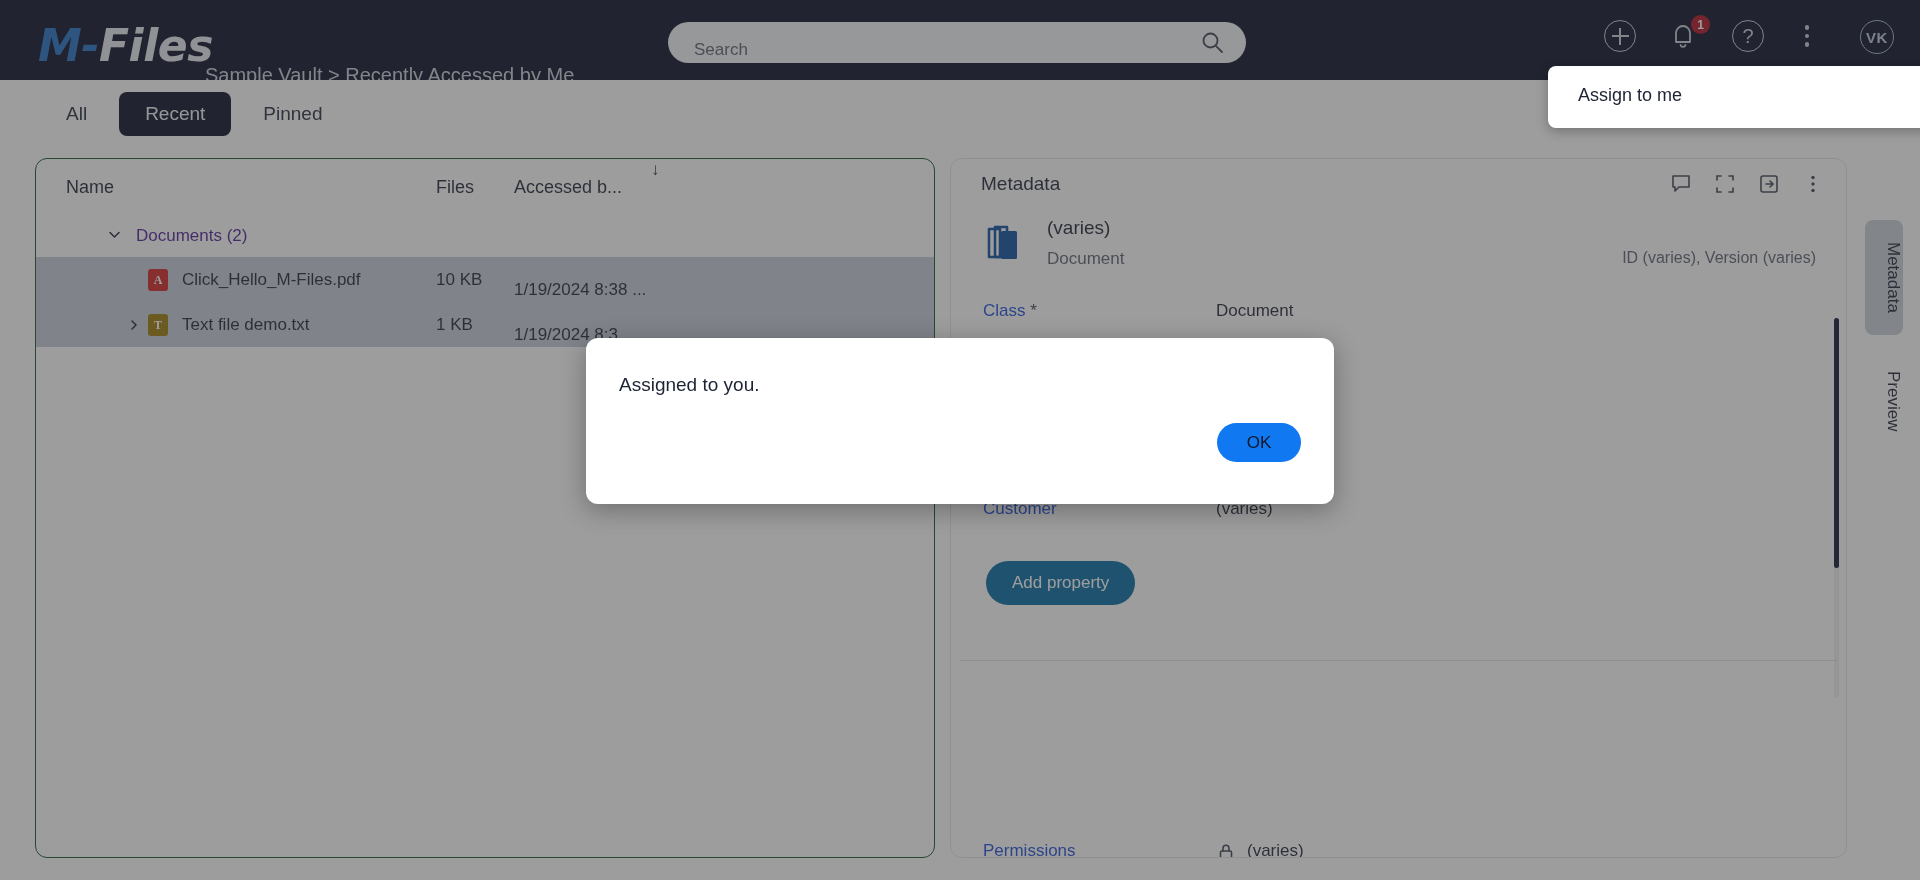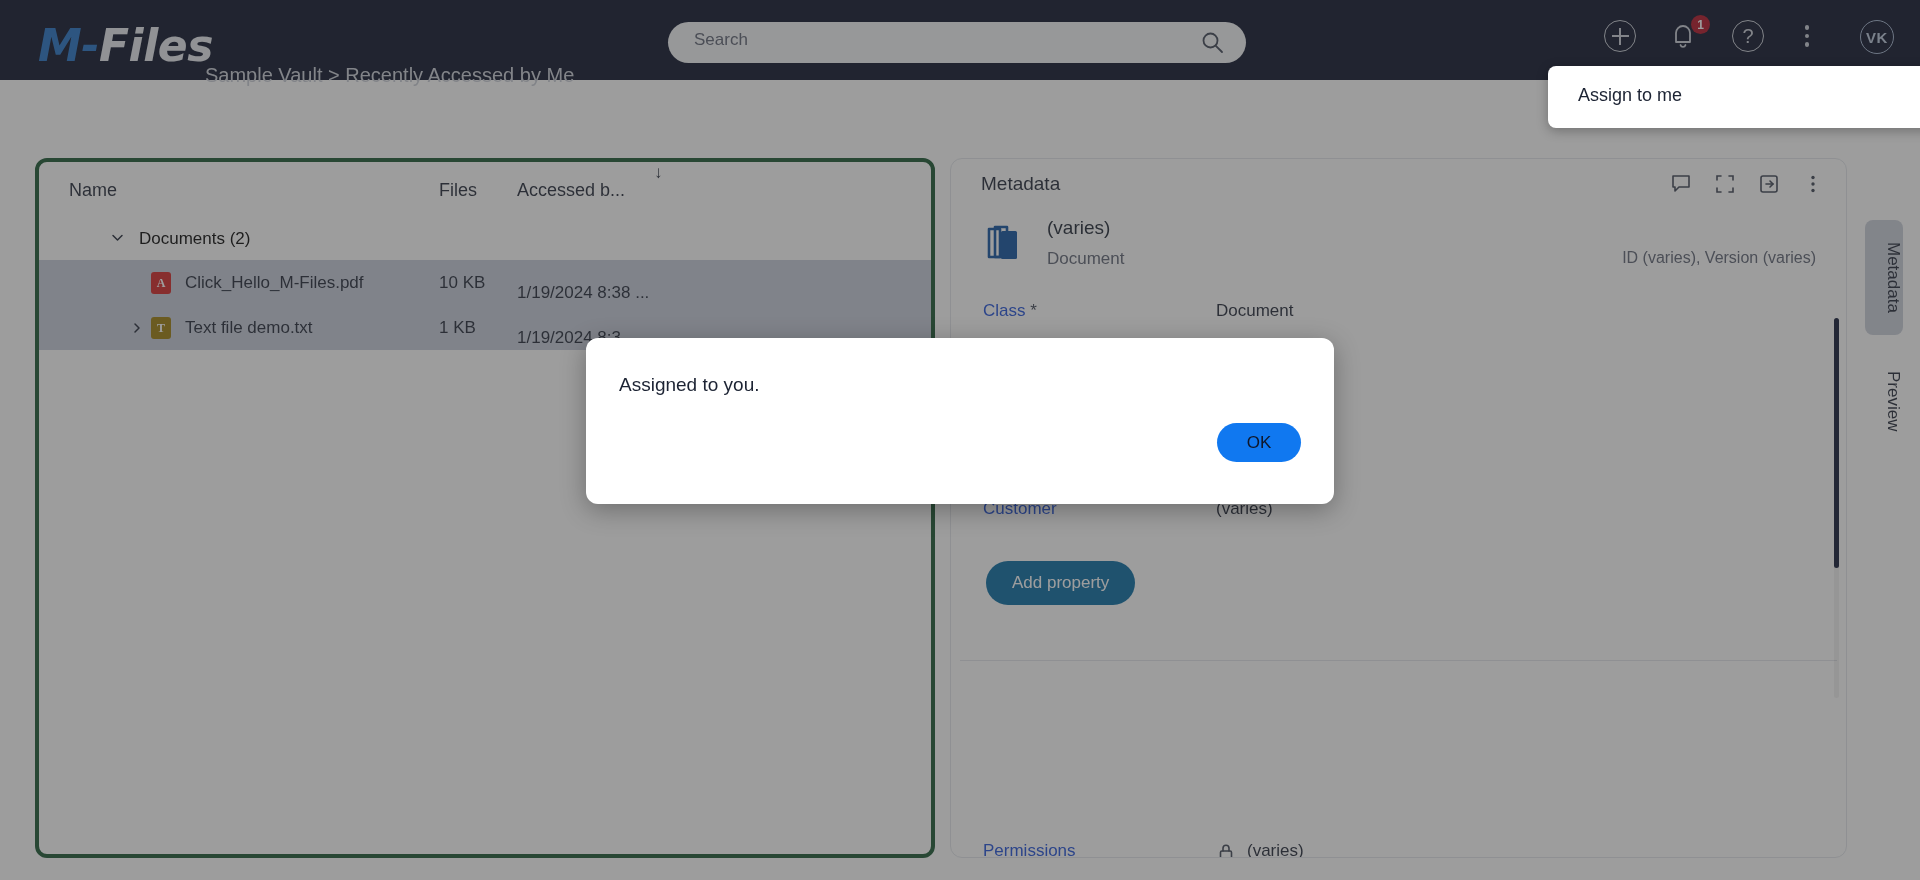--- a/index.html
+++ b/index.html
@@ -40,21 +40,21 @@
   }
 
   .searchbox {
     position: absolute; left: 668px; top: 22px;
     width: 578px; height: 41px;
     background: #f2f4f7;
     border-radius: 21px;
     display: flex; align-items: center;
   }
   .searchbox .ph {
-    position: absolute; left: 26px; top: 8px;
+    position: absolute; left: 26px; top: 18px;
     color: #5b6070; font-size: 17px;
   }
   .search-icon {
     position: absolute; right: 22px; top: 8px;
     width: 24px; height: 24px;
   }
 
   .topicons {
     position: absolute; right: 26px; top: 20px;
     display: flex; align-items: center; gap: 30px;
@@ -115,38 +115,38 @@
     font-size: 19px; color: #232a3b; cursor: pointer;
     white-space: nowrap;
   }
   .tab.active { background: #060d24; color: #eef1f6; }
 
   
   .listpanel {
     position: absolute; left: 35px; top: 158px;
     width: 900px; height: 700px;
     background: #ffffff;
-    border: 4px solid #14532d;
+    border: 1px solid #14532d;
     border-radius: 12px;
     overflow: hidden;
   }
   .lp-head {
     position: relative; height: 56px;
     display: flex; align-items: center;
     font-size: 18px; color: #1c2333;
   }
   .col-name { position: absolute; left: 30px; }
   .col-size { position: absolute; left: 400px; }
   .col-acc  { position: absolute; left: 478px; }
   .sortarrow { position: absolute; left: 615px; top: 1px; font-size: 17px; color: #1c2333; }
 
   .grouprow {
     position: relative; height: 42px;
     display: flex; align-items: center;
-    font-size: 17px; color: #000000;
+    font-size: 17px; color: #4c1d95;
   }
   .grp-chev { position: absolute; left: 72px; top: 11px; width: 12px; height: 12px; }
   .grp-label { position: absolute; left: 100px; }
 
   .filerow {
     position: relative; height: 45px;
     display: flex; align-items: center;
     font-size: 17px; color: #1c2333;
   }
   .filerow.selected { background: #c5cbd8; }
@@ -308,20 +308,27 @@
           </div>
       </div>
 
       <div class="ticon">
         <div class="avatar">VK</div>
       </div>
 
     </div>
   </div>
 
+  <div class="tabsrow">
+    <div class="tabs">
+      <div class="tab">All</div>
+      <div class="tab active">Recent</div>
+      <div class="tab">Pinned</div>
+    </div>
+  </div>
 
   <div class="listpanel">
 
     <div class="lp-head">
       <span class="col-name">Name</span>
       <span class="col-size">Files</span>
       <span class="col-acc">Accessed b...</span>
       <span class="sortarrow">↓</span>
     </div>
 

